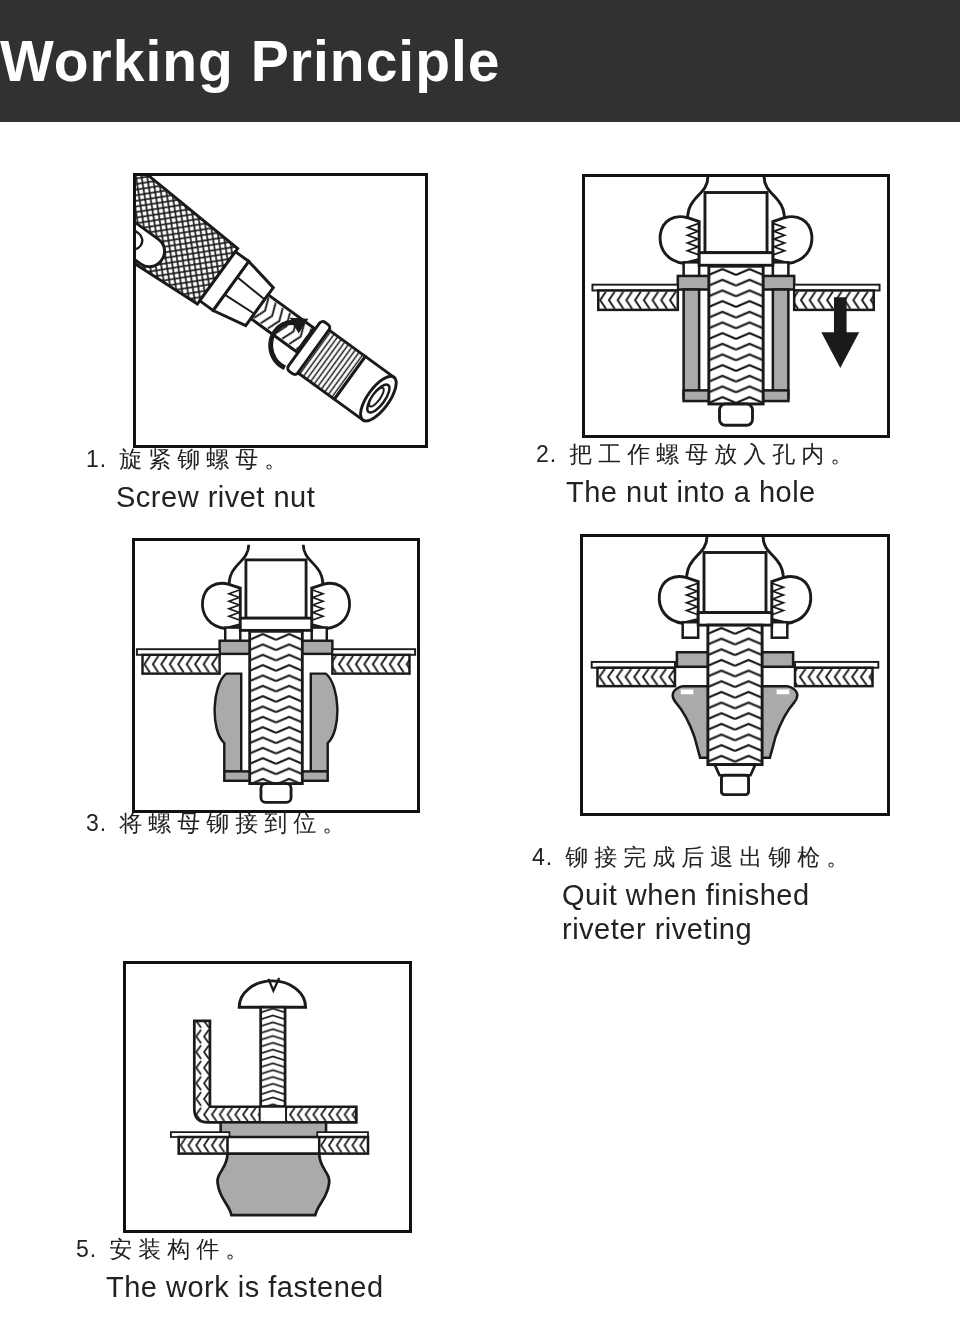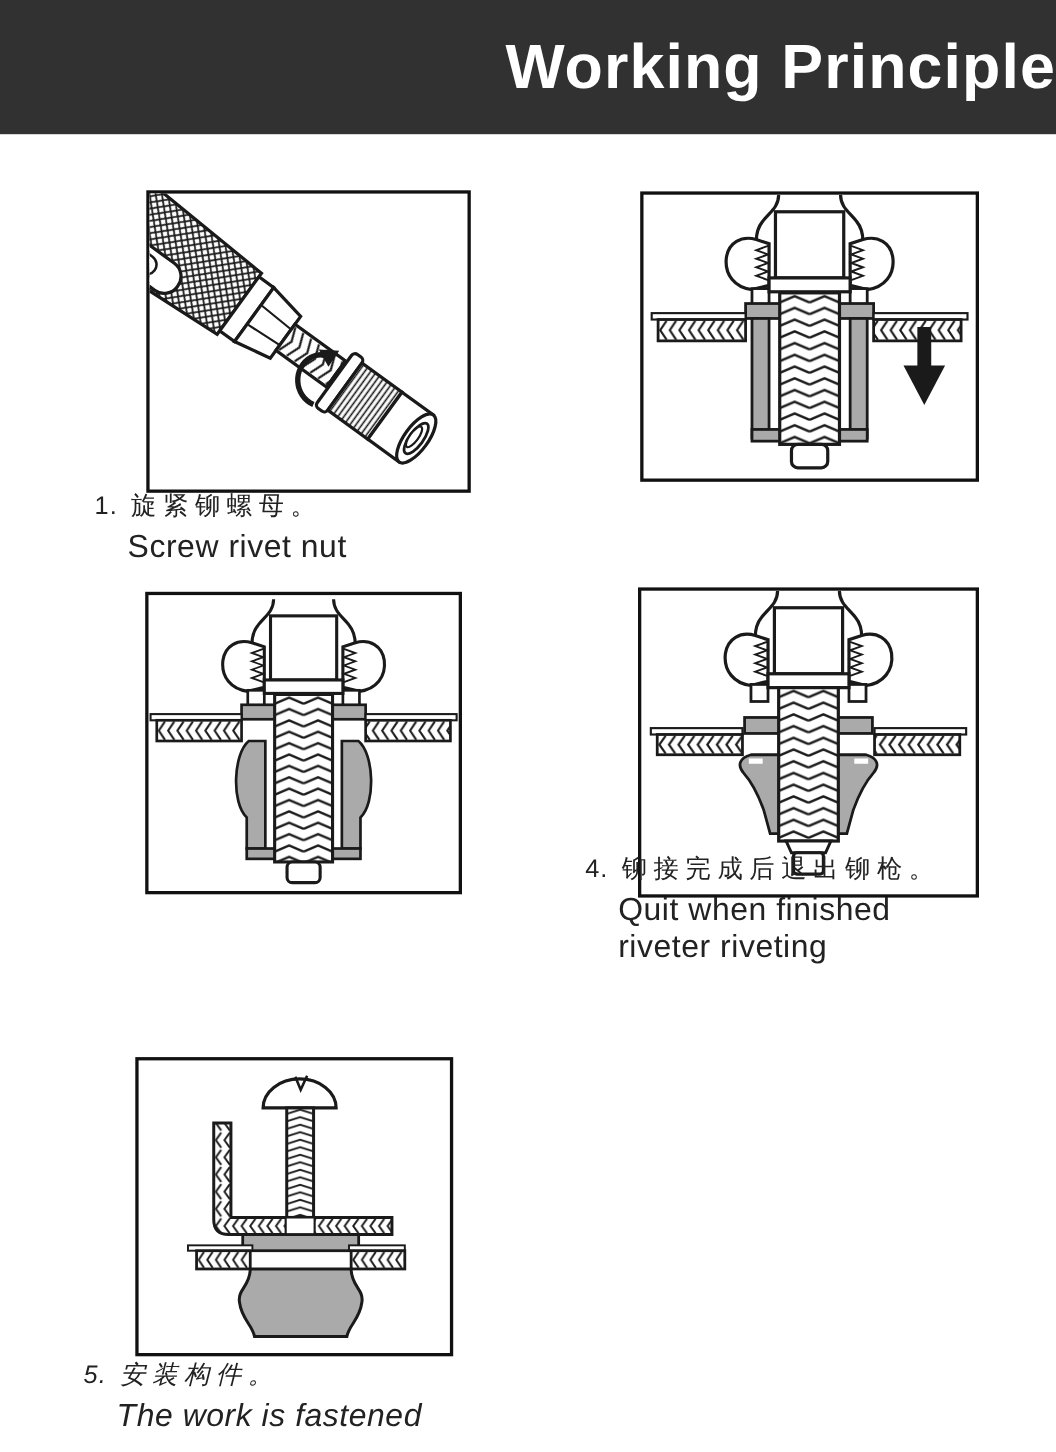--- a/index.html
+++ b/index.html
@@ -4,40 +4,40 @@
 <style>
   html,body{margin:0;padding:0;background:#e9e9e9;}
   .page{
     position:relative;width:960px;height:1320px;margin:0 auto;
     background:#ffffff;overflow:hidden;
     font-family:"Liberation Sans","DejaVu Sans",sans-serif;
     color:#222;
   }
   .banner{
     position:absolute;left:0;top:0;width:960px;height:122px;
-    background:#313131;display:flex;align-items:center;justify-content:flex-end;
+    background:#313131;display:flex;align-items:center;justify-content:flex-start;
   }
   .banner h1{
     margin:0;color:#fff;font-size:57px;font-weight:700;letter-spacing:1px;
   }
   .fig{
     position:absolute;border:3px solid #111;background:#fff;box-sizing:border-box;
   }
   .fig svg{position:absolute;left:0;top:0;width:100%;height:100%;}
   .fig1{left:93px;top:157px;width:295px;height:275px;}
   .fig2{left:542px;top:158px;width:308px;height:264px;}
   .fig3{left:92px;top:522px;width:288px;height:275px;}
   .fig4{left:540px;top:518px;width:310px;height:282px;}
   .fig5{left:83px;top:945px;width:289px;height:272px;}
   .cap{position:absolute;color:#222;}
   .cap1{left:86px;top:442px;width:400px;}
   .cap2{left:536px;top:437px;width:410px;}
   .cap3{left:86px;top:806px;width:340px;}
-  .cap4{left:532px;top:772px;width:350px;}
-  .cap5{left:76px;top:1232px;width:400px;font-style:italic;}
+  .cap4{left:532px;top:840px;width:350px;}
+  .cap5{left:76px;top:1232px;width:400px;}
   .zh-line{font-size:23px;line-height:35px;white-space:nowrap;}
   .zh-line .num{margin-right:12px;letter-spacing:1px;}
   .zh-line .zh{letter-spacing:6px;}
   .en{font-size:29px;line-height:34px;margin-left:30px;margin-top:3px;letter-spacing:0.5px;}
   .cap3 .en{width:280px;}
   .cap4 .en{width:280px;}
 </style>
 </head>
 <body>
 
@@ -231,22 +231,27 @@
       <rect x="198" y="177" width="50" height="17" fill="url(#h5b)" stroke="#1a1a1a" stroke-width="2.6"></rect>
       <path d="M104,194 C104,210 92,213 94,225 C96,241 106,246 108,257 L194,257 C196,246 206,241 208,225 C210,213 198,210 198,194 Z" fill="#aaaaaa" stroke="#1a1a1a" stroke-width="2.8"></path>
     </svg>
   </figure>
 
   <div class="cap cap1">
     <div class="zh-line"><span class="num">1.</span><span class="zh">旋紧铆螺母。</span></div>
     <div class="en">Screw rivet nut</div>
   </div>
 
+  <div class="cap cap2">
+    <div class="zh-line"><span class="num">2.</span><span class="zh">把工作螺母放入孔内。</span></div>
+    <div class="en">The nut into a hole</div>
+  </div>
 
   <div class="cap cap3">
+    <div class="zh-line"><span class="num">3.</span><span class="zh">将螺母铆接到位。</span></div>
   </div>
 
   <div class="cap cap4">
     <div class="zh-line"><span class="num">4.</span><span class="zh">铆接完成后退出铆枪。</span></div>
     <div class="en">Quit when finished riveter riveting</div>
   </div>
 
   <div class="cap cap5">
     <div class="zh-line"><span class="num">5.</span><span class="zh">安装构件。</span></div>
     <div class="en">The work is fastened</div>

